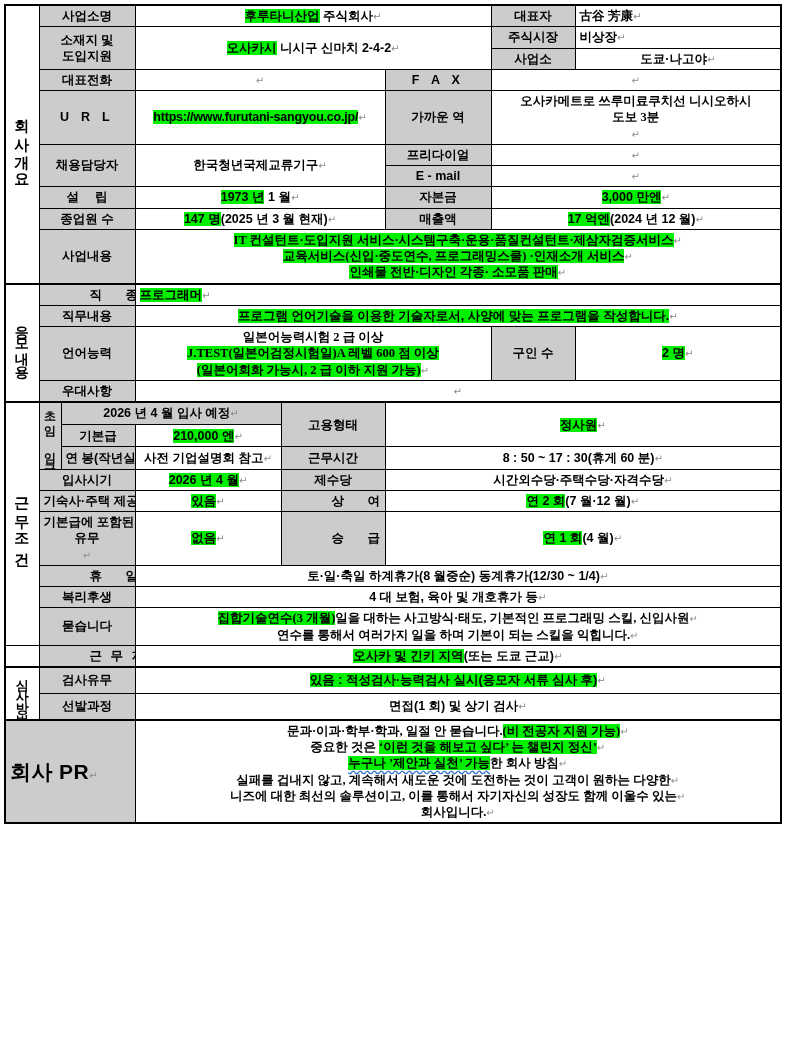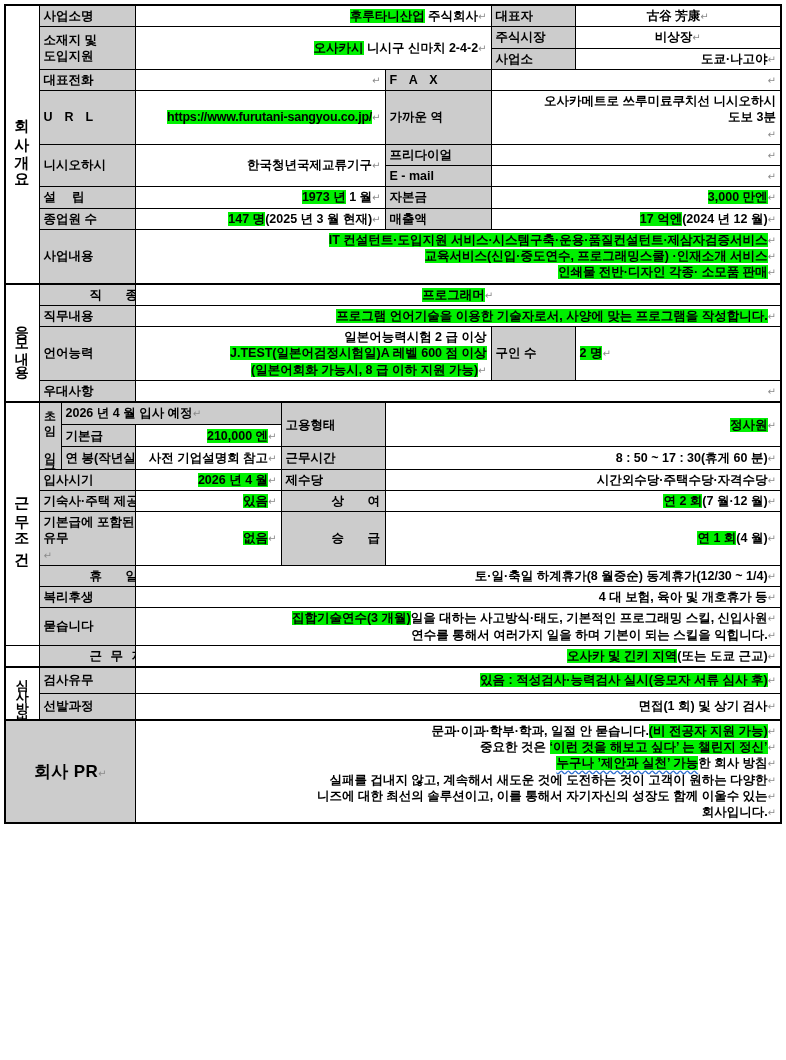--- a/index.html
+++ b/index.html
@@ -12,25 +12,25 @@
   .page{position:relative;width:786px;height:1060px;box-sizing:border-box;padding:4px 6px 2px 4px;}
   table.doc{border-collapse:collapse;table-layout:fixed;width:776px;}
   table.doc td{
     border:1.3px solid #000;
     padding:2px 4px;
     vertical-align:middle;
     line-height:1.30;
     word-break:keep-all;
     overflow:hidden;
   }
-  .hdr{background:#cccccc;white-space:nowrap;}
+  .hdr{background:#cccccc;text-align:center;white-space:nowrap;}
   .val{background:#ffffff;}
-  .ctr{text-align:center;}
-  .lft{text-align:right;margin-top:8px;}
-  .rgt{text-align:left;}
+  .ctr{text-align:left;}
+  .lft{text-align:center;margin-top:8px;}
+  .rgt{text-align:center;}
   .btop{border-top-width:2.4px !important;}
   .bbot{border-bottom-width:2.4px !important;}
   .bleft{border-left-width:2.4px !important;}
   .bright{border-right-width:2.4px !important;}
 
   
   .hl{background:#00f000;}
 
   
   .sect{
@@ -42,25 +42,25 @@
     margin:0 auto;letter-spacing:0.22em;font-size:15px;font-weight:bold;
     white-space:nowrap;line-height:1;
   }
   .sect .vtxt.tight{letter-spacing:-0.06em;font-size:14px;}
   .sect .vtxt.sm{font-size:13px;letter-spacing:-0.10em;}
   
   .vmini{
     display:block;writing-mode:vertical-rl;text-orientation:upright;
     margin:0 auto;font-size:12px;letter-spacing:0.06em;white-space:nowrap;line-height:1;
   }
-  .pr-label{font-size:17px;letter-spacing:0.02em;}
+  .pr-label{font-size:21px;letter-spacing:0.02em;}
   .sp2{letter-spacing:0.34em;}
   .sp3{letter-spacing:0.20em;margin-left:46px;}
   .pilcrow{color:#8a8a8a;font-weight:normal;font-size:10px;}
-  .line{display:block;white-space:nowrap;}
+  .line{display:block;white-space:nowrap;font-family:Liberation Serif, serif;}
   .url{letter-spacing:-0.2px;}
   .sq-b{text-decoration:underline wavy #2f6fd0;text-underline-offset:2px;}
 </style>
 </head>
 <body>
 
 <div class="page">
 <table class="doc">
   <colgroup>
     <col style="width:34px">
@@ -116,21 +116,21 @@
       <span class="hl url">https://www.furutani-sangyou.co.jp/</span><span class="pilcrow">↵</span>
     </td>
     <td class="hdr" rowspan="1">가까운 역</td>
     <td class="val lft bright" colspan="2" rowspan="1">
       <span class="line">오사카메트로 쓰루미료쿠치선 니시오하시</span>
       <span class="line">도보 3분</span><span class="pilcrow">↵</span>
     </td>
   </tr>
 
   <tr>
-    <td class="hdr" colspan="2" rowspan="2">니시오하시</td>
+    <td class="hdr" colspan="2" rowspan="2">채용담당자</td>
     <td class="val lft" colspan="2" rowspan="2"><span>한국청년국제교류기구</span><span class="pilcrow">↵</span></td>
     <td class="hdr">프리다이얼</td>
     <td class="val lft bright" colspan="2"><span></span><span class="pilcrow">↵</span></td>
   </tr>
 
   <tr>
     <td class="hdr">E - mail</td>
     <td class="val lft bright" colspan="2"><span></span><span class="pilcrow">↵</span></td>
   </tr>
 
@@ -180,21 +180,21 @@
     <td class="val lft bright" colspan="5">
       <span class="hl">프로그램 언어기술을 이용한 기술자로서, 사양에 맞는 프로그램을 작성합니다.</span><span class="pilcrow">↵</span>
     </td>
   </tr>
 
   <tr>
     <td class="hdr" colspan="2">언어능력</td>
     <td class="val lft" colspan="3">
       <span class="line">일본어능력시험 2 급 이상</span>
       <span class="line"><span class="hl">J.TEST(일본어검정시험일)A 레벨 600 점 이상</span></span>
-      <span class="line"><span class="hl">(일본어회화 가능시, 8 급 이하 지원 가능)</span><span class="pilcrow">↵</span></span>
+      <span class="line"><span class="hl">(일본어회화 가능시, 2 급 이하 지원 가능)</span><span class="pilcrow">↵</span></span>
     </td>
     <td class="hdr">구인 수</td>
     <td class="val rgt bright">
       <span class="hl">2 명</span><span class="pilcrow">↵</span>
     </td>
   </tr>
 
   <tr>
     <td class="hdr bbot" colspan="2">우대사항</td>
     <td class="val lft bbot bright" colspan="5"><span></span><span class="pilcrow">↵</span></td>

